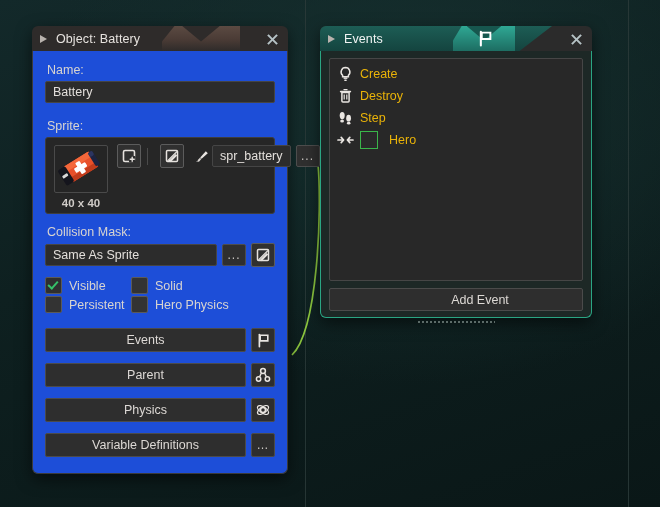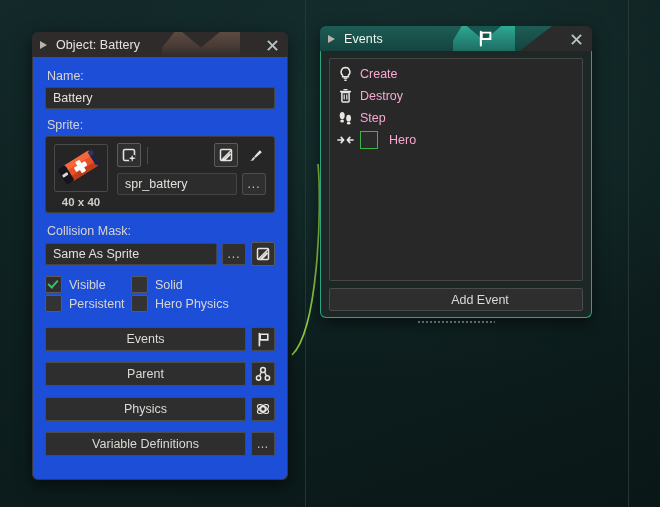--- a/index.html
+++ b/index.html
@@ -81,21 +81,21 @@
   }
   .tb-close::before { transform: rotate(45deg); }
   .tb-close::after  { transform: rotate(-45deg); }
 
   .panel-body {
     border-radius: 0 0 6px 6px;
   }
 
   
   #object-panel {
-    left: 32px; top: 32px;
+    left: 32px; top: 26px;
     width: 256px; height: 448px;
   }
   #object-panel .titlebar {
     background: #2e2b2a;
   }
   
   .notch {
     position: absolute;
     top: 0; height: 25px;
     z-index: 1;
@@ -164,22 +164,21 @@
   .sprite-dim {
     text-align: center;
     font-size: 11.5px;
     color: #cfcbc7;
     margin-top: 4px;
     font-weight: bold;
   }
   .sprite-right {
     flex: 1;
     display: flex;
-    flex-direction: column;
-    gap: 7px;
+    flex-direction: row;
     min-width: 0;
   }
   .sprite-btn-row {
     display: flex;
     align-items: center;
     gap: 6px;
     height: 22px;
   }
   .iconbtn {
     width: 22px; height: 22px;
@@ -351,21 +350,21 @@
   }
   .event-icon {
     width: 20px; height: 20px;
     display: flex;
     align-items: center;
     justify-content: center;
     flex: none;
   }
   .event-label {
     font-size: 12.5px;
-    color: #f9a8d4;
+    color: #eab308;
   }
   .hero-swatch {
     width: 16px; height: 16px;
     border: 1.5px solid #3ab54a;
     background: #2a2a2a;
     flex: none;
     margin-right: 6px;
   }
   #add-event-btn {
     height: 23px;
@@ -420,21 +419,21 @@
     <span class="tb-arrow"></span>
     <span class="tb-title">Object: Battery</span>
     <span class="tb-close"></span>
   </div>
 
   <div class="panel-body">
 
     <div class="field-label">Name:</div>
     <div class="text-input">Battery</div>
 
-    <div class="field-label" style="margin-top:9px">Sprite:</div>
+    <div class="field-label" style="margin-top:16px">Sprite:</div>
 
     <div class="sprite-group">
       <div class="sprite-thumb-wrap">
         <div class="sprite-thumb">
           <svg width="52" height="46" viewBox="0 0 52 46">
             <g transform="rotate(-32 26 23)">
               <rect x="12" y="12" width="30" height="18" rx="2" fill="#e8502a"></rect>
               <rect x="12" y="12" width="30" height="6" rx="2" fill="#f4673a"></rect>
               <rect x="12" y="25" width="30" height="5" fill="#c23c1c"></rect>
               <rect x="5" y="12" width="9" height="18" rx="2" fill="#15151d"></rect>

